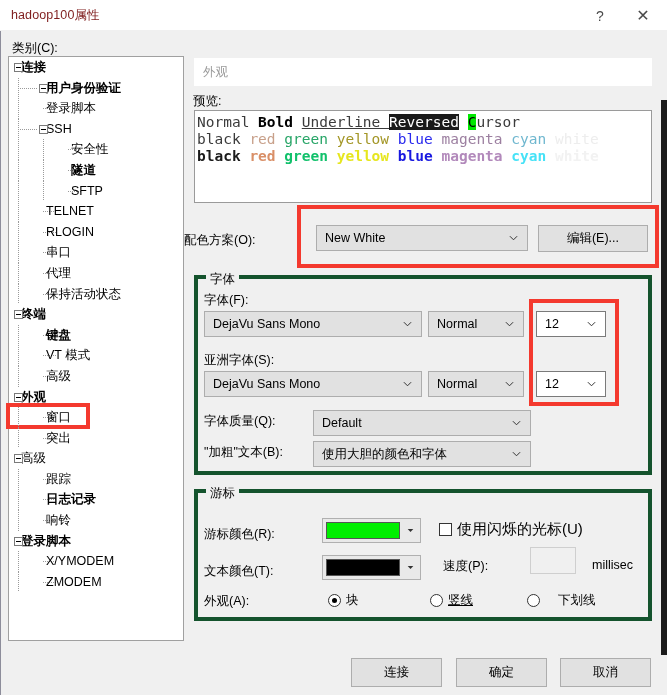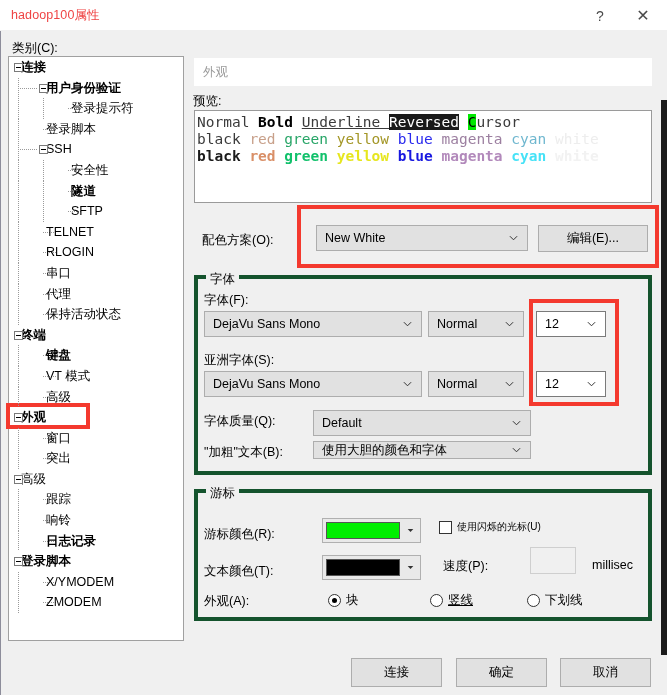--- a/index.html
+++ b/index.html
@@ -12,21 +12,21 @@
   }
   #win { position:absolute; inset:0; background:#f0f0f0; }
 
   
   .titlebar{
     position:absolute; left:0; top:0; width:667px; height:31px;
     background:#ffffff; border-bottom:1px solid #f0f0f0;
   }
   .title-text{
     position:absolute; left:11px; top:7px;
-    font-size:12.5px; color:#ef4444; letter-spacing:.1px;
+    font-size:12.5px; color:#7f1d1d; letter-spacing:.1px;
   }
   .tb-btn{
     position:absolute; top:0; height:31px; width:44px;
     display:flex; align-items:center; justify-content:center;
     color:#4a4a4a; font-size:15px;
   }
   .tb-help{ right:45px; font-size:14px; }
   .tb-close{ right:2px; font-size:16px; }
   .win-left-edge{
     position:absolute; left:0; top:31px; width:1px; height:664px;
@@ -91,21 +91,21 @@
   }
   .pv-line{
     position:absolute; left:2px; white-space:pre;
     font-family:"DejaVu Sans Mono",monospace; font-size:14.5px; line-height:17px;
   }
   .pv1{ top:3px; }
   .pv2{ top:20px; }
   .pv3{ top:37px; font-weight:bold; }
 
   
-  .cs-label{ position:absolute; left:202px; top:232px; font-size:12.5px; }
+  .cs-label{ position:absolute; left:184px; top:232px; font-size:12.5px; }
   .combo{
     background:#e1e1e1; border:1px solid #adadad;
     position:absolute; font-size:12.5px; color:#000;
   }
   .combo > .ct{ position:absolute; left:8px; top:50%; transform:translateY(-50%); }
   .combo > .cv{
     position:absolute; right:9px; top:50%; transform:translateY(-50%);
     width:9px; height:9px;
   }
   .combo.white{ background:#ffffff; border:1px solid #7a7a7a; }
@@ -134,21 +134,21 @@
   #l-quality{ left:204px; top:413px; }
   #l-bold{ left:204px; top:444px; }
 
   #c-font{ left:204px; top:311px; width:218px; height:26px; }
   #c-fontstyle{ left:428px; top:311px; width:96px; height:26px; }
   #c-fontsize{ left:536px; top:311px; width:70px; height:26px; }
   #c-asian{ left:204px; top:371px; width:218px; height:26px; }
   #c-asianstyle{ left:428px; top:371px; width:96px; height:26px; }
   #c-asiansize{ left:536px; top:371px; width:70px; height:26px; }
   #c-quality{ left:313px; top:410px; width:218px; height:26px; }
-  #c-bold{ left:313px; top:441px; width:218px; height:18px; }
+  #c-bold{ left:313px; top:441px; width:218px; height:26px; }
 
   
   #l-cursorcolor{ left:204px; top:526px; }
   #l-textcolor{ left:204px; top:563px; }
   #l-appearance{ left:204px; top:593px; }
   #l-speed{ left:443px; top:558px; }
   #l-millisec{ left:592px; top:558px; }
 
   .swatchwrap{
     position:absolute; background:#e9e9e9; border:1px solid #b0b0b0;
@@ -157,42 +157,42 @@
   .swatchwrap .sw{ position:absolute; left:3px; top:3px; width:74px; height:17px; border:1px solid #555; }
   .swatchwrap .sd{
     position:absolute; right:3px; top:3px; width:13px; height:17px;
     background:#e9e9e9; display:flex; align-items:center; justify-content:center;
   }
   #sw-cursor{ left:322px; top:518px; }
   #sw-text{ left:322px; top:555px; }
 
   .chk{
     position:absolute; left:439px; top:520px; display:flex; align-items:center;
-    font-size:10px;
+    font-size:15px;
   }
   .chk .box{
     width:13px; height:13px; background:#fff; border:1px solid #333;
     margin-right:5px; display:inline-block;
   }
   .spin{
     position:absolute; left:530px; top:547px; width:46px; height:27px;
     background:#f0f0f0; border:1px solid #cfcfcf;
   }
   .radio{ position:absolute; display:flex; align-items:center; font-size:12.5px; }
   .radio .dot{
     width:13px; height:13px; border-radius:50%; border:1px solid #333;
     background:#fff; margin-right:5px; position:relative; display:inline-block;
   }
   .radio.sel .dot::after{
     content:""; position:absolute; left:3px; top:3px; width:5px; height:5px;
     border-radius:50%; background:#000;
   }
   #r-block{ left:328px; top:592px; }
   #r-vline{ left:430px; top:592px;text-decoration:underline; }
-  #r-uline{ left:527px; top:592px; }
+  #r-uline{ left:527px; top:592px;gap:13px; }
 
   
   #b-connect{ left:351px; top:658px; width:91px; height:29px; }
   #b-ok{ left:456px; top:658px; width:91px; height:29px; }
   #b-cancel{ left:560px; top:658px; width:91px; height:29px; }
 
   
   .redbox{ position:absolute; border:4px solid #f4392e; pointer-events:none; }
   #rb-tree{ left:6px; top:403px; width:84px; height:26px; }
   #rb-scheme{ left:297px; top:205px; width:362px; height:63px; }
@@ -208,42 +208,41 @@
     <div class="tb-btn tb-help">?</div>
     <div class="tb-btn tb-close">✕</div>
   </div>
   <div class="win-left-edge"></div>
   <div class="win-right-edge"></div>
 
   <div class="cat-label">类别(C):</div>
   <div class="tree" id="tree">
       <div class="tnode d0 b"><div class="exp e0"></div><span class="lbl">连接</span></div>
       <div class="tnode d1 b"><div class="vg g0"></div><div class="exp e1"></div><div class="hg h0" style="left: 9px; width: 20px;"></div><span class="lbl">用户身份验证</span></div>
-      <div class="tnode d2"><div class="vg g0"></div><div class="vg g1"></div><div class="hg h2"></div><span class="lbl">登录提示符</span></div>
       <div class="tnode d1"><div class="vg g0"></div><div class="hg h1"></div><span class="lbl">登录脚本</span></div>
       <div class="tnode d1"><div class="vg g0"></div><div class="exp e1"></div><div class="hg h0" style="left: 9px; width: 20px;"></div><span class="lbl">SSH</span></div>
       <div class="tnode d2"><div class="vg g0"></div><div class="vg g1"></div><div class="hg h2"></div><span class="lbl">安全性</span></div>
       <div class="tnode d2 b"><div class="vg g0"></div><div class="vg g1"></div><div class="hg h2"></div><span class="lbl">隧道</span></div>
       <div class="tnode d2"><div class="vg g0"></div><div class="vg g1"></div><div class="hg h2"></div><span class="lbl">SFTP</span></div>
       <div class="tnode d1"><div class="vg g0"></div><div class="hg h1"></div><span class="lbl">TELNET</span></div>
       <div class="tnode d1"><div class="vg g0"></div><div class="hg h1"></div><span class="lbl">RLOGIN</span></div>
       <div class="tnode d1"><div class="vg g0"></div><div class="hg h1"></div><span class="lbl">串口</span></div>
       <div class="tnode d1"><div class="vg g0"></div><div class="hg h1"></div><span class="lbl">代理</span></div>
       <div class="tnode d1"><div class="vg g0"></div><div class="hg h1"></div><span class="lbl">保持活动状态</span></div>
       <div class="tnode d0 b"><div class="exp e0"></div><span class="lbl">终端</span></div>
       <div class="tnode d1 b"><div class="vg g0"></div><div class="hg h1"></div><span class="lbl">键盘</span></div>
       <div class="tnode d1"><div class="vg g0"></div><div class="hg h1"></div><span class="lbl">VT 模式</span></div>
       <div class="tnode d1"><div class="vg g0"></div><div class="hg h1"></div><span class="lbl">高级</span></div>
       <div class="tnode d0 b"><div class="exp e0"></div><span class="lbl">外观</span></div>
       <div class="tnode d1"><div class="vg g0"></div><div class="hg h1"></div><span class="lbl">窗口</span></div>
       <div class="tnode d1"><div class="vg g0"></div><div class="hg h1"></div><span class="lbl">突出</span></div>
       <div class="tnode d0"><div class="exp e0"></div><span class="lbl">高级</span></div>
       <div class="tnode d1"><div class="vg g0"></div><div class="hg h1"></div><span class="lbl">跟踪</span></div>
+      <div class="tnode d1 b"><div class="vg g0"></div><div class="hg h1"></div><span class="lbl">日志记录</span></div>
       <div class="tnode d1"><div class="vg g0"></div><div class="hg h1"></div><span class="lbl">响铃</span></div>
-      <div class="tnode d1 b"><div class="vg g0"></div><div class="hg h1"></div><span class="lbl">日志记录</span></div>
       <div class="tnode d0 b"><div class="exp e0"></div><span class="lbl">登录脚本</span></div>
       <div class="tnode d1"><div class="vg g0"></div><div class="hg h1"></div><span class="lbl">X/YMODEM</span></div>
       <div class="tnode d1"><div class="vg g0"></div><div class="hg h1"></div><span class="lbl">ZMODEM</span></div>
     </div>
 
   <div class="hdrfield">
     <span>外观</span>
   </div>
 
   <div class="preview-label">预览:</div>

